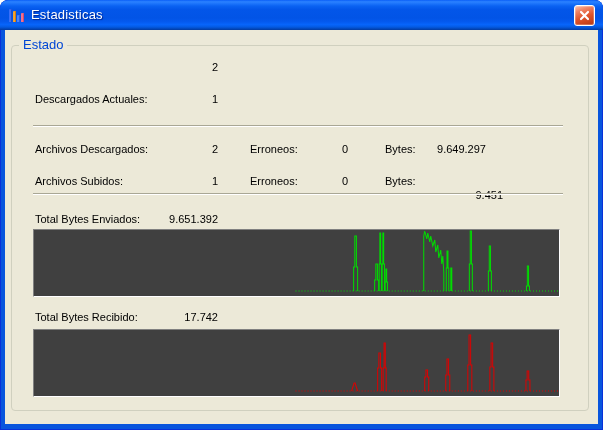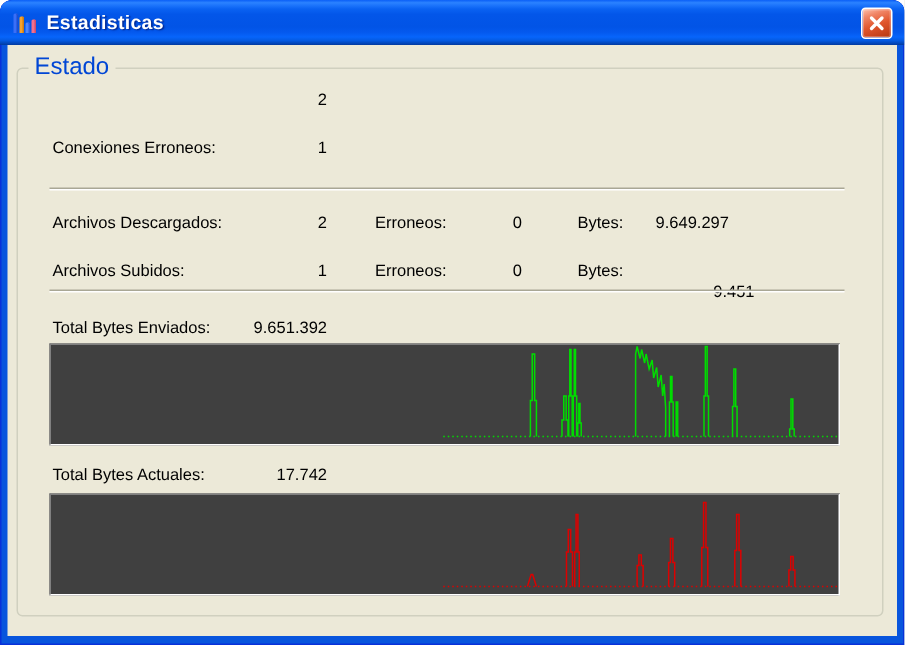--- a/index.html
+++ b/index.html
@@ -14,40 +14,40 @@
     border-radius:8px 8px 0 0;
     background:linear-gradient(180deg,#0a5ff7 0%,#2b82ff 6%,#1c74fb 12%,#0a62f2 20%,#0356e9 32%,#0254e6 60%,#0459ee 72%,#0765fb 82%,#045ae2 90%,#0244b5 97%,#033a9e 100%);
   }
   .title-icon { position:absolute; left:9px; top:7px; width:17px; height:16px; }
   .title-icon .bar { position:absolute; bottom:1px; width:3px; border-radius:1px 1px 0 0; }
   .b1 { left:0;  height:13px; background:#3a6ff7; box-shadow:inset -1px 0 0 #1d4fd0; }
   .b2 { left:4px; height:11px; background:#f5a22d; box-shadow:inset -1px 0 0 #cf7d13; }
   .b3 { left:8px; height:7px;  background:#4a86ff; box-shadow:inset -1px 0 0 #2a5fe0; }
   .b4 { left:12px;height:9px;  background:#f0708f; box-shadow:inset -1px 0 0 #d14c6e; }
   .title-text {
-    position:absolute; left:31px; top:7px; color:#fff; font-size:13px; font-weight:bold;
+    position:absolute; left:31px; top:7px; color:#fff; font-size:13px; font-weight:normal;
     text-shadow:1px 1px 1px #00248c; letter-spacing:.2px;
   }
   .close-btn {
     position:absolute; left:574px; top:5px; width:21px; height:21px;
     border:1px solid #fff; border-radius:3px; cursor:pointer;
     background:linear-gradient(160deg,#ffc2ae 0%,#f08465 25%,#e0552c 55%,#c4401a 85%,#b03a14 100%);
     box-shadow:inset 0 0 0 1px rgba(255,255,255,.25);
     display:flex; align-items:center; justify-content:center;
   }
   .client {
     position:absolute; left:5px; top:30px; width:593px; height:394px;
     background:#ece9d8;
   }
   .groupbox {
     position:absolute; left:11px; top:45px; width:578px; height:366px;
     border:1px solid #d0d0bf; border-radius:4px;
   }
   .group-label {
-    position:absolute; left:19px; top:38px; font-size:16px; color:#0046d5;
+    position:absolute; left:19px; top:38px; font-size:13px; color:#0046d5;
     background:#ece9d8; padding:0 4px; line-height:13px;
   }
   .lbl { position:absolute; font-size:11px; color:#000; line-height:13px; white-space:nowrap; }
   .val { position:absolute; font-size:11px; color:#000; line-height:13px; text-align:right; }
   .sep {
     position:absolute; left:33px; width:530px; height:2px;
     border-top:1px solid #a9a795; border-bottom:1px solid #fff;
   }
   .graph {
     position:absolute; left:33px; width:527px; height:68px;
@@ -76,21 +76,21 @@
         <path d="M2 2 L9 9 M9 2 L2 9" stroke="#fff" stroke-width="2.2" stroke-linecap="round"></path>
       </svg>
     </div>
   </div>
 
   <div class="groupbox"></div>
   <div class="group-label">Estado</div>
 
   <div class="val" style="left:130px; top:61px; width:88px;">2</div>
 
-  <div class="lbl" style="left:35px; top:93px;">Conexiones Erroneos:</div>
+  <div class="lbl" style="left:35px; top:93px;">Descargados Actuales:</div>
   <div class="val" style="left:130px; top:93px; width:88px;">1</div>
 
   <div class="sep" style="top:125px;"></div>
 
   <div class="lbl" style="left:35px; top:143px;">Archivos Descargados:</div>
   <div class="val" style="left:130px; top:143px; width:88px;">2</div>
   <div class="lbl" style="left:250px; top:143px;">Erroneos:</div>
   <div class="val" style="left:320px; top:143px; width:28px;">0</div>
   <div class="lbl" style="left:385px; top:143px;">Bytes:</div>
   <div class="val" style="left:420px; top:143px; width:83px;text-align:center;">9.649.297</div>
@@ -116,21 +116,21 @@
         <polyline points="350.5,61 350.5,52 351.2,52 351.2,39 352,39 352,52 352.8,52 352.8,61" fill="none" stroke="#00dd00" stroke-width="1"></polyline>
         <polyline points="389,61 389,6 390,1 392,9 393,3 395,12 396,6 398,16 400,10 401,22 403,15 404,28 406,20 407,34 408,26 409,42 409,61" fill="none" stroke="#00dd00" stroke-width="1"></polyline>
         <polyline points="411.5,61 411.5,38 412.2,38 412.2,21 413.2,21 413.2,38 414,38 414,61" fill="none" stroke="#00dd00" stroke-width="1"></polyline>
         <polyline points="416,61 416,38 417,38 417,61" fill="none" stroke="#00dd00" stroke-width="1"></polyline>
         <polyline points="434.5,61 434.5,34 435.4,34 435.4,1 436.6,1 436.6,34 437.5,34 437.5,61" fill="none" stroke="#00dd00" stroke-width="1"></polyline>
         <polyline points="453.5,61 453.5,41 454.4,41 454.4,16 455.6,16 455.6,41 456.5,41 456.5,61" fill="none" stroke="#00dd00" stroke-width="1"></polyline>
         <polyline points="491.5,61 491.5,56 492.4,56 492.4,36 493.6,36 493.6,56 494.5,56 494.5,61" fill="none" stroke="#00dd00" stroke-width="1"></polyline>
       </svg>
     </div>
 
-  <div class="lbl" style="left:35px; top:311px;">Total Bytes Actuales:</div>
+  <div class="lbl" style="left:35px; top:311px;">Total Bytes Recibido:</div>
   <div class="val" style="left:130px; top:311px; width:88px;">17.742</div>
   <div class="graph" style="top:329px;">
       <svg viewBox="0 0 524 66" preserveAspectRatio="none">
         <line x1="261" x2="524" y1="61" y2="61" stroke="#dd0000" stroke-width="1" stroke-dasharray="1 2"></line>
         <polyline points="317,61 319.5,53 320.5,53 323,61" fill="none" stroke="#dd0000" stroke-width="1"></polyline>
         <polyline points="343,61 343,38 344.2,38 344.2,23 345.8,23 345.8,38 347,38 347,61" fill="none" stroke="#dd0000" stroke-width="1"></polyline>
         <polyline points="348.5,61 348.5,38 349.4,38 349.4,13 350.6,13 350.6,38 351.5,38 351.5,61" fill="none" stroke="#dd0000" stroke-width="1"></polyline>
         <polyline points="390,61 390,47 391.2,47 391.2,40 392.8,40 392.8,47 394,47 394,61" fill="none" stroke="#dd0000" stroke-width="1"></polyline>
         <polyline points="411,61 411,45 412.2,45 412.2,29 413.8,29 413.8,45 415,45 415,61" fill="none" stroke="#dd0000" stroke-width="1"></polyline>
         <polyline points="433,61 433,35 434.2,35 434.2,5 435.8,5 435.8,35 437,35 437,61" fill="none" stroke="#dd0000" stroke-width="1"></polyline>

